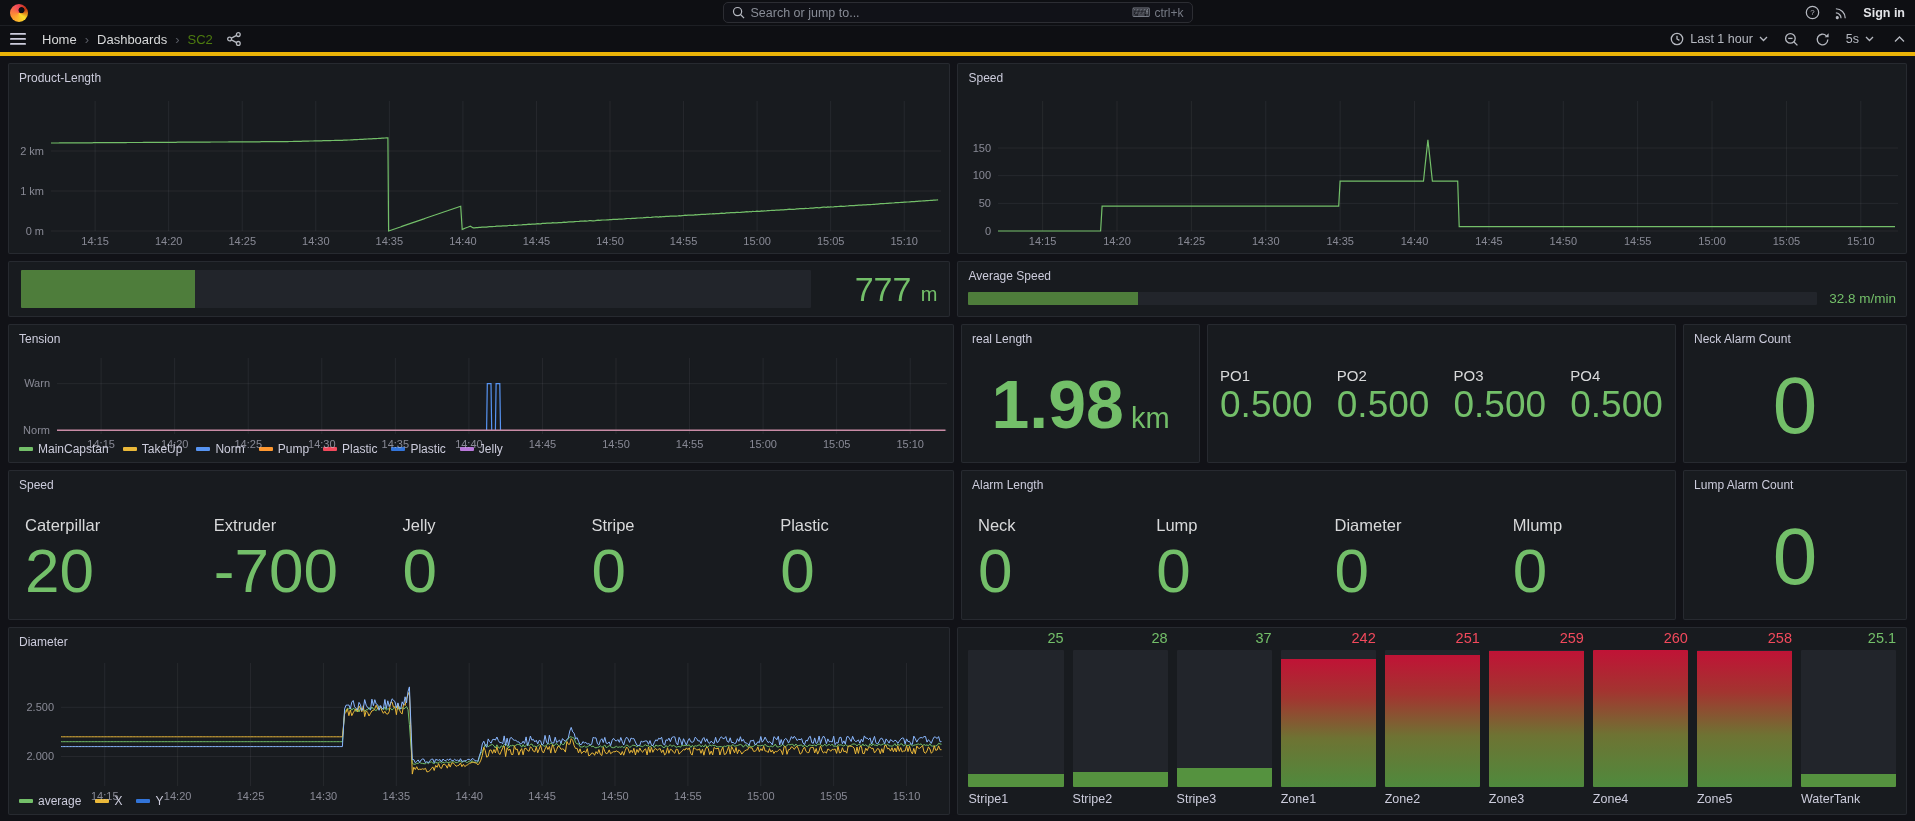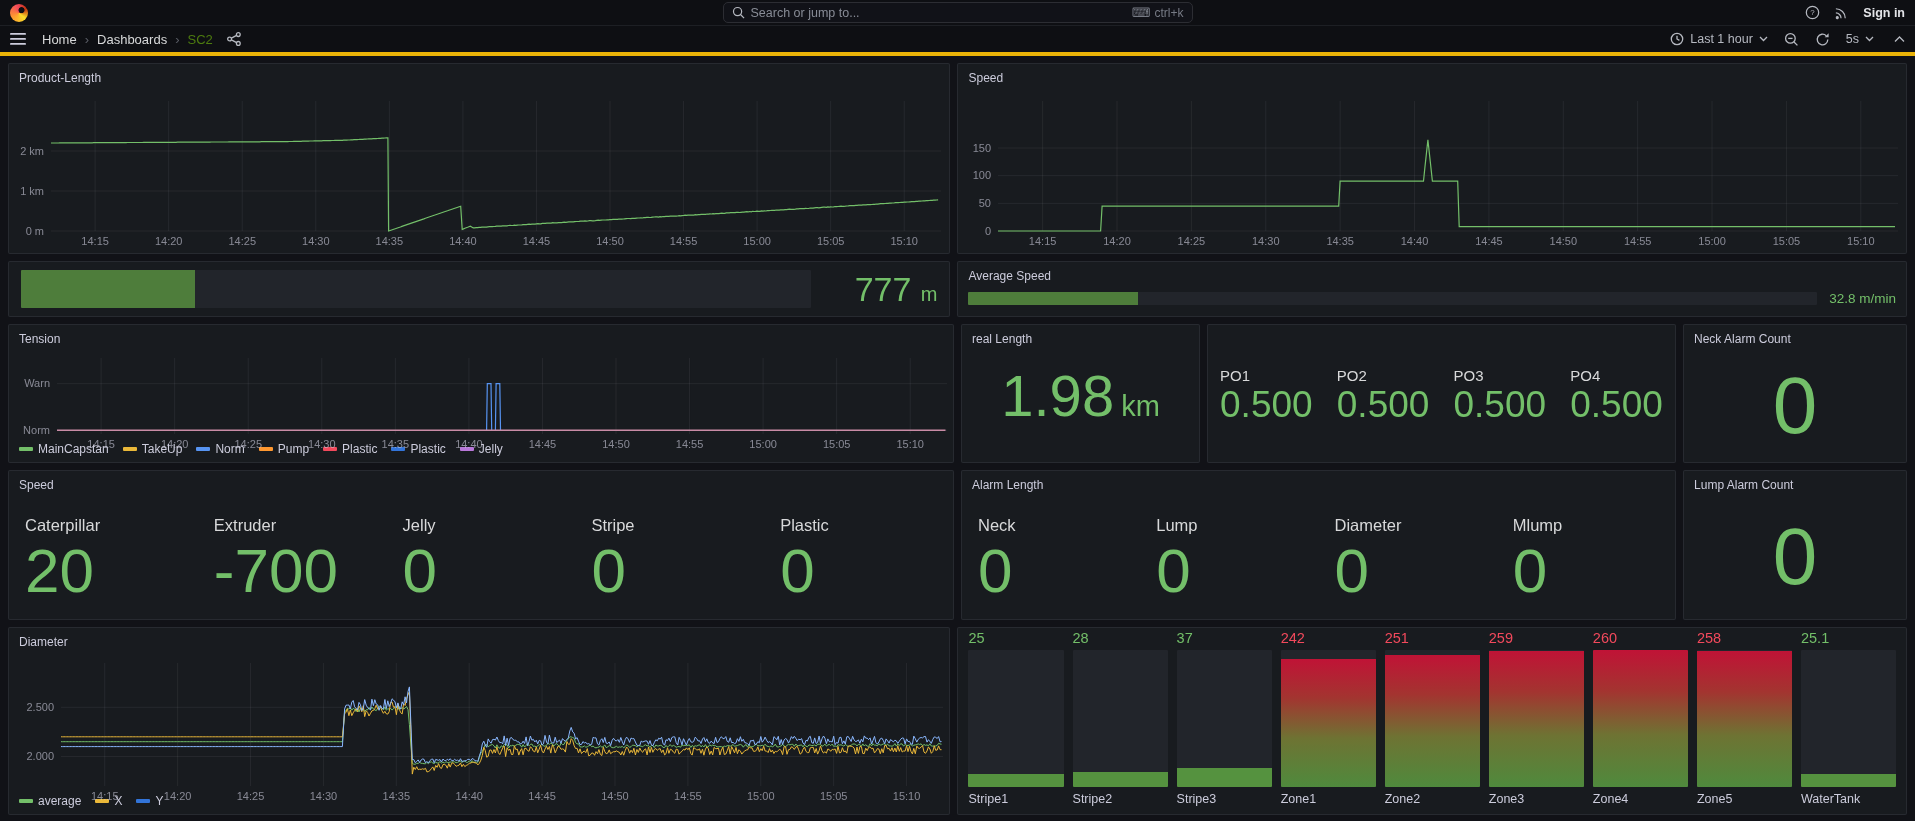--- a/index.html
+++ b/index.html
@@ -65,26 +65,26 @@
   .cell .slabel { font-size:16.5px; color:#d8d9da; }
   .cell .sval { color:#73BF69; font-weight:500; line-height:1.02; }
   .speedstats .cell { width:20%; } .speedstats .sval { font-size:62px; }
   .alarmstats .cell { width:25%; } .alarmstats .sval { font-size:62px; }
   .tension .cell { width:25%; padding-left:12px; gap:2px; }
   .tension .slabel { font-size:15px; }
   .tension .sval { font-size:37px; }
   .bigstat { flex:1; display:flex; align-items:center; justify-content:center; }
   .bigstat .sval { color:#73BF69; font-weight:500; font-size:80px; line-height:1; }
   .reallen { flex:1; display:flex; align-items:baseline; justify-content:center; gap:7px; padding-bottom:14px; }
-  .reallen .sval { color:#73BF69; font-weight:400; font-size:58px; line-height:1.6; }
+  .reallen .sval { color:#73BF69; font-weight:700; font-size:68px; line-height:1.6; }
   .reallen .unit { color:#73BF69; font-weight:500; font-size:29px; }
   
   .tempbody { flex:1; display:flex; gap:9px; padding:2px 10px 6px; }
   .tcol { flex:1; display:flex; flex-direction:column; }
-  .tval { text-align:left; font-size:14.5px; height:20px; font-weight:500; }
+  .tval { text-align:right; font-size:14.5px; height:20px; font-weight:500; }
   .tval.ok { color:#73BF69; } .tval.alarm { color:#F2495C; }
   .ttrack { flex:1; background:#22252B; position:relative; border-radius:1px; overflow:hidden; margin-bottom:5px; }
   .tfill { position:absolute; left:0; right:0; bottom:0; }
   .tfill.ok { background:#55923F; }
   .tfill.alarm { background:linear-gradient(to top,#4f8a3d 0%,#6e7333 38%,#a33430 70%,#c01336 100%); }
   .tlabel { text-align:left; font-size:12.5px; color:#CCCCDC; height:16px; }
 </style>
 </head>
 <body>
 

